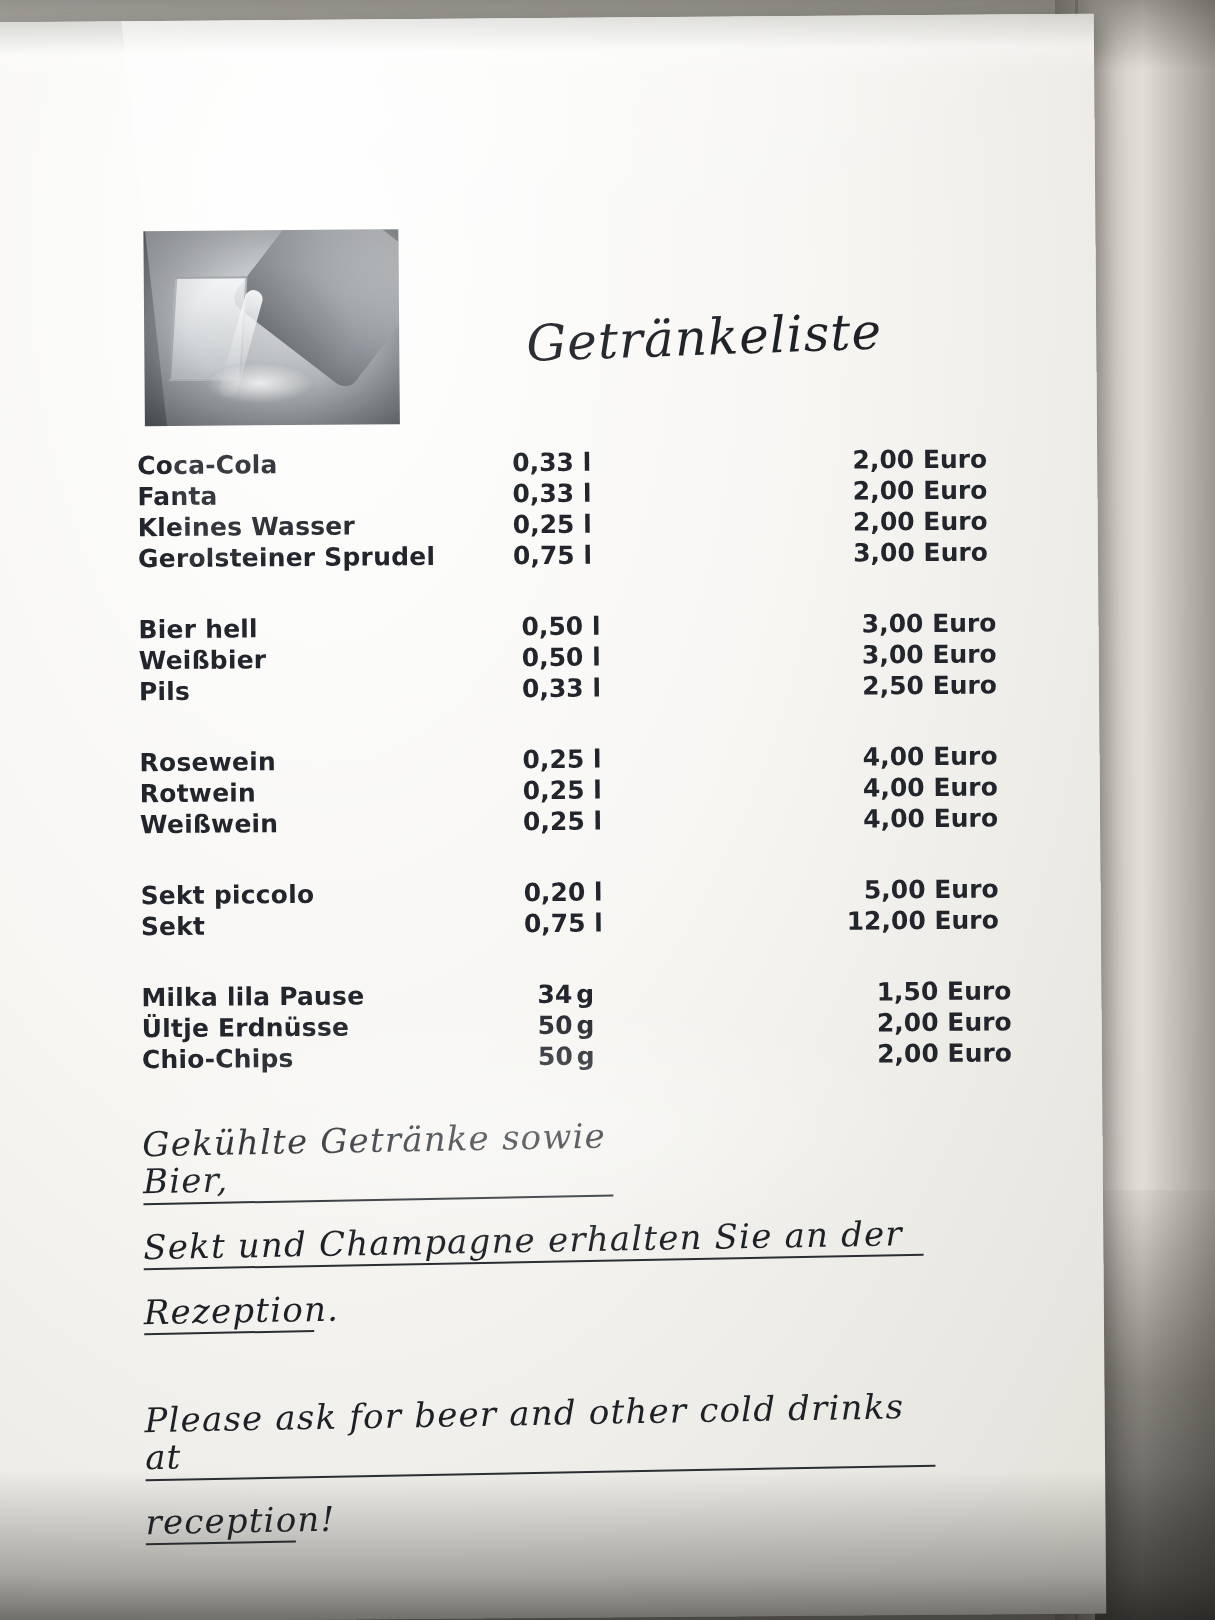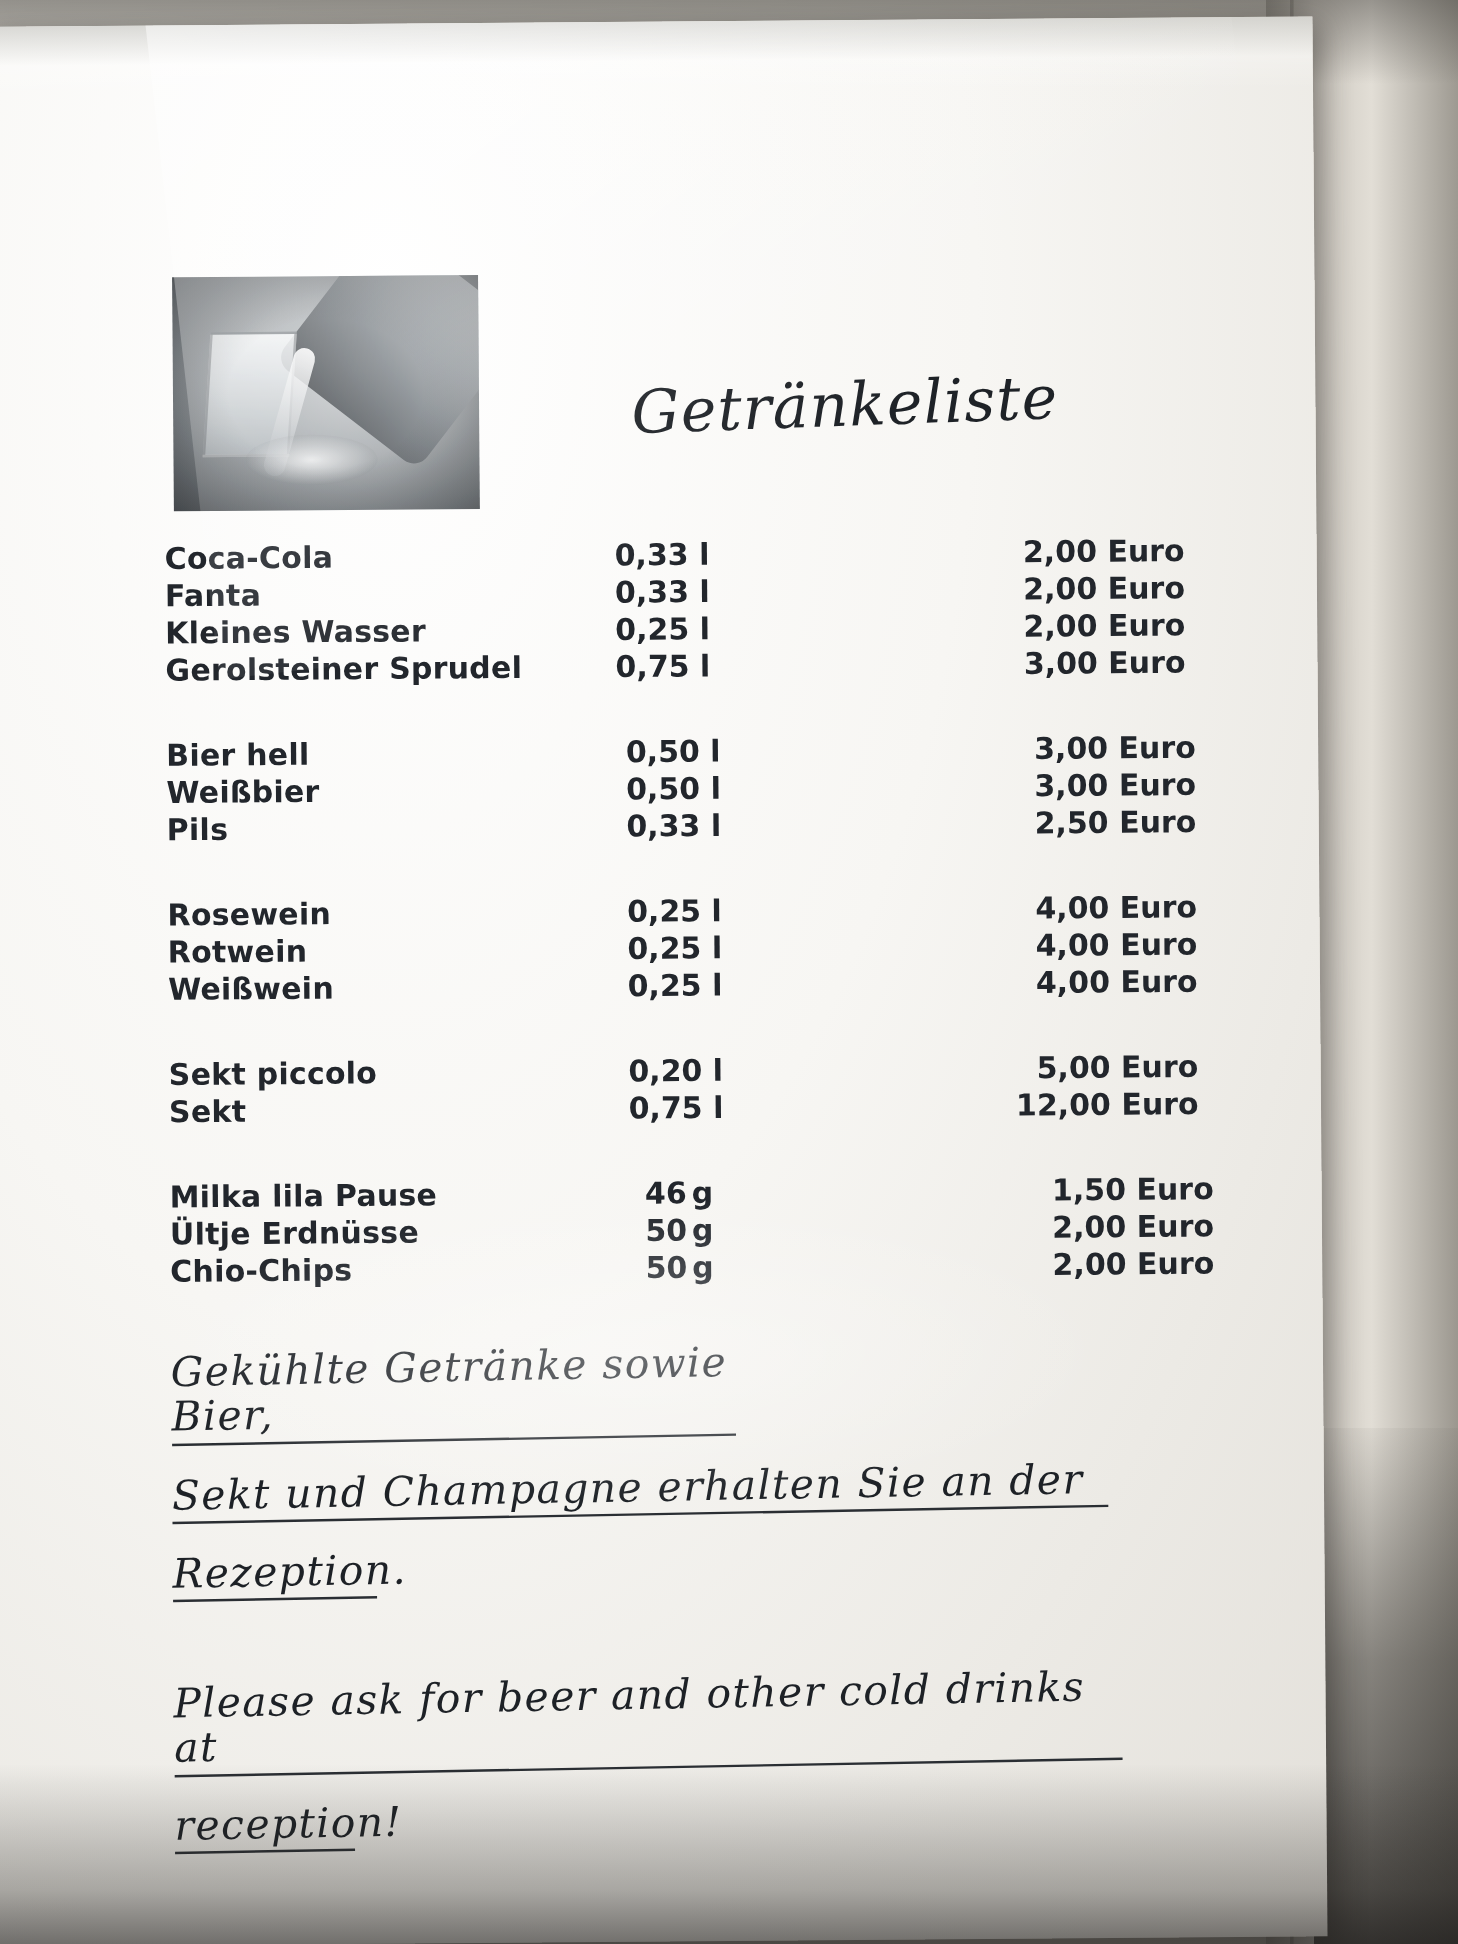--- a/index.html
+++ b/index.html
@@ -347,21 +347,21 @@
           <div class="row">
             <span class="nm">Sekt</span>
             <span class="sz">0,75 l</span>
             <span class="pr">12,00 Euro</span>
           </div>
         </div>
 
         <div class="group" id="g5">
           <div class="row">
             <span class="nm">Milka lila Pause</span>
-            <span class="sz"><span>46</span><span class="unit">g</span></span>
+            <span class="sz"><span>34</span><span class="unit">g</span></span>
             <span class="pr">1,50 Euro</span>
           </div>
           <div class="row">
             <span class="nm">Ültje Erdnüsse</span>
             <span class="sz"><span>50</span><span class="unit">g</span></span>
             <span class="pr">2,00 Euro</span>
           </div>
           <div class="row">
             <span class="nm">Chio-Chips</span>
             <span class="sz"><span>50</span><span class="unit">g</span></span>

